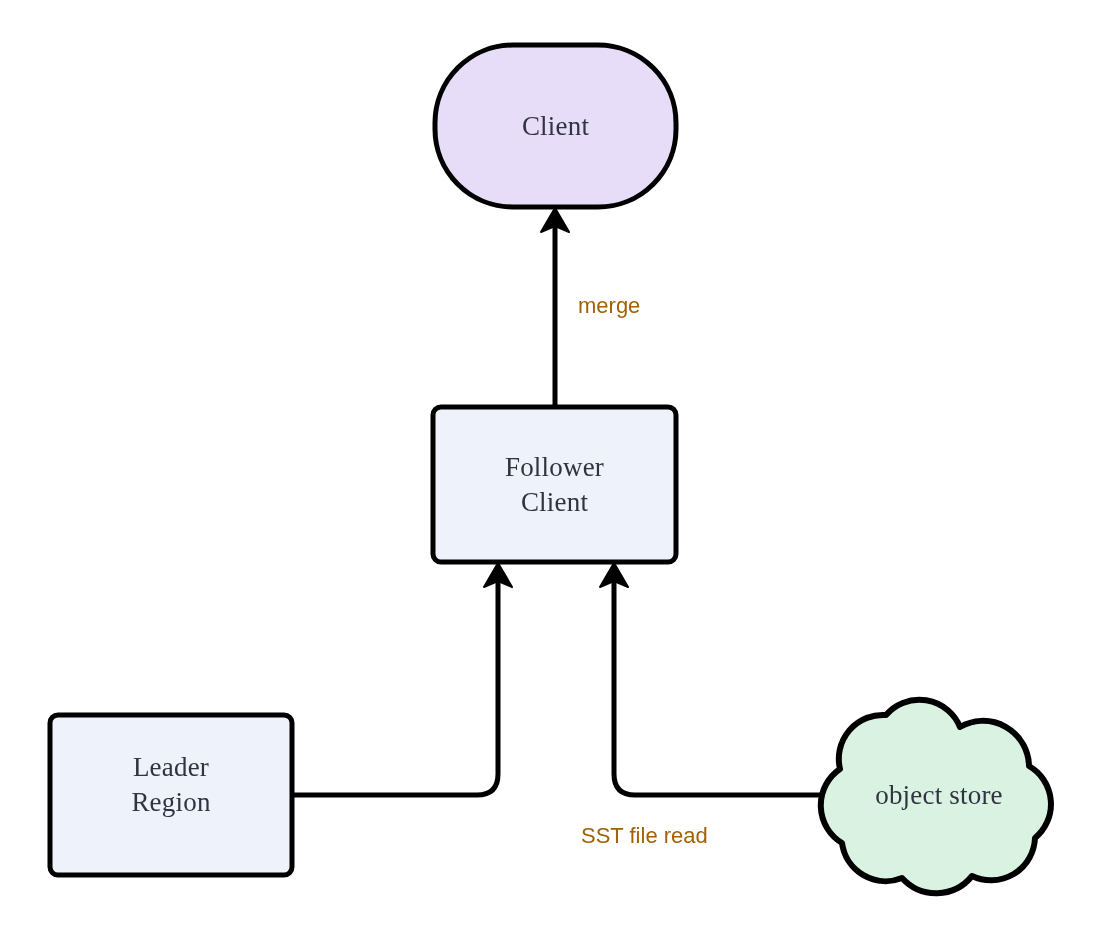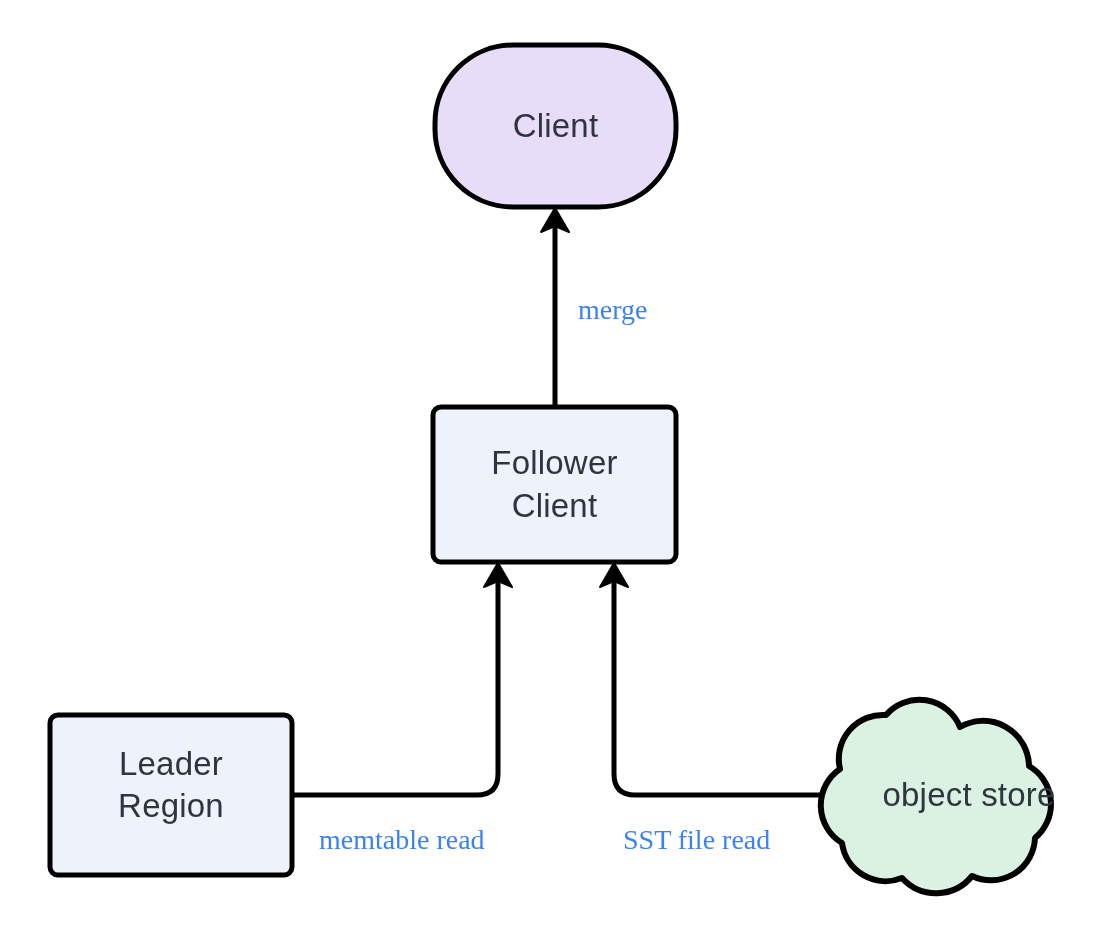--- a/index.html
+++ b/index.html
@@ -24,47 +24,47 @@
     width: 1108px;
     height: 946px;
   }
   .node-label {
     position: absolute;
     display: flex;
     align-items: center;
     justify-content: center;
     text-align: center;
     color: #303440;
-    font-family: Liberation Sans, sans-serif;
-    font-size: 33px;
+    font-family: Liberation Serif, serif;
+    font-size: 27px;
     line-height: 1.28;
     letter-spacing: 0.2px;
     white-space: pre-line;
     pointer-events: none;
   }
   .edge-label {
     position: absolute;
-    color: #3b82f6;
-    font-family: Liberation Serif, serif;
-    font-size: 28px;
+    color: #a16207;
+    font-family: Liberation Sans, sans-serif;
+    font-size: 22px;
     line-height: 1.2;
     white-space: nowrap;
     background: #ffffff;
     padding: 1px 3px;
   }
   
   #label-client      { left: 435px; top: 45px;  width: 241px; height: 162px; }
   #label-follower    { left: 433px; top: 407px; width: 243px; height: 155px; }
   #label-leader      { left: 50px;  top: 705px; width: 242px; height: 160px; }
-  #label-objectstore { left: 848px; top: 700px; width: 242px; height: 190px; }
+  #label-objectstore { left: 818px; top: 700px; width: 242px; height: 190px; }
 
   
   #label-merge        { left: 575px; top: 292px; }
   #label-memtable     { left: 316px; top: 822px; }
-  #label-sstfile      { left: 620px; top: 822px; text-align: center; }
+  #label-sstfile      { left: 578px; top: 822px; text-align: center; }
 </style>
 </head>
 <body>
 
 <div id="diagram-canvas">
 
   <svg id="diagram-svg" viewBox="0 0 1108 946" xmlns="http://www.w3.org/2000/svg">
 
     <g>
       <path d="M 555 408 L 555 222" fill="none" stroke="#000000" stroke-width="5"></path>
@@ -106,17 +106,16 @@
   <div class="node-label" id="label-follower">Follower
 Client</div>
 
   <div class="node-label" id="label-leader">Leader
 Region</div>
 
   <div class="node-label" id="label-objectstore">object store</div>
 
   <div class="edge-label" id="label-merge">merge</div>
 
-  <div class="edge-label" id="label-memtable">memtable read</div>
 
   <div class="edge-label" id="label-sstfile">SST file read</div>
 
 </div>
 
 </body></html>

